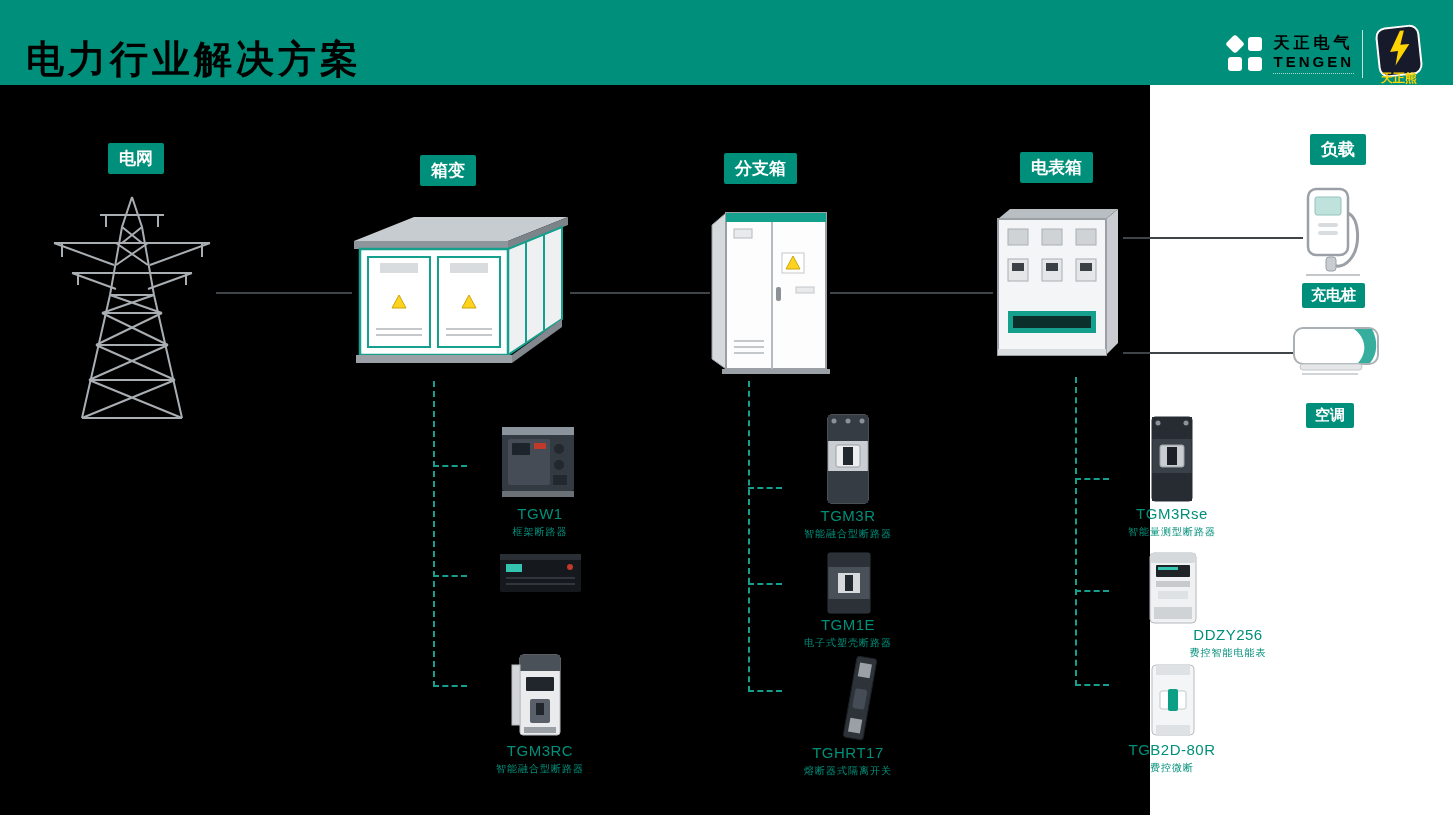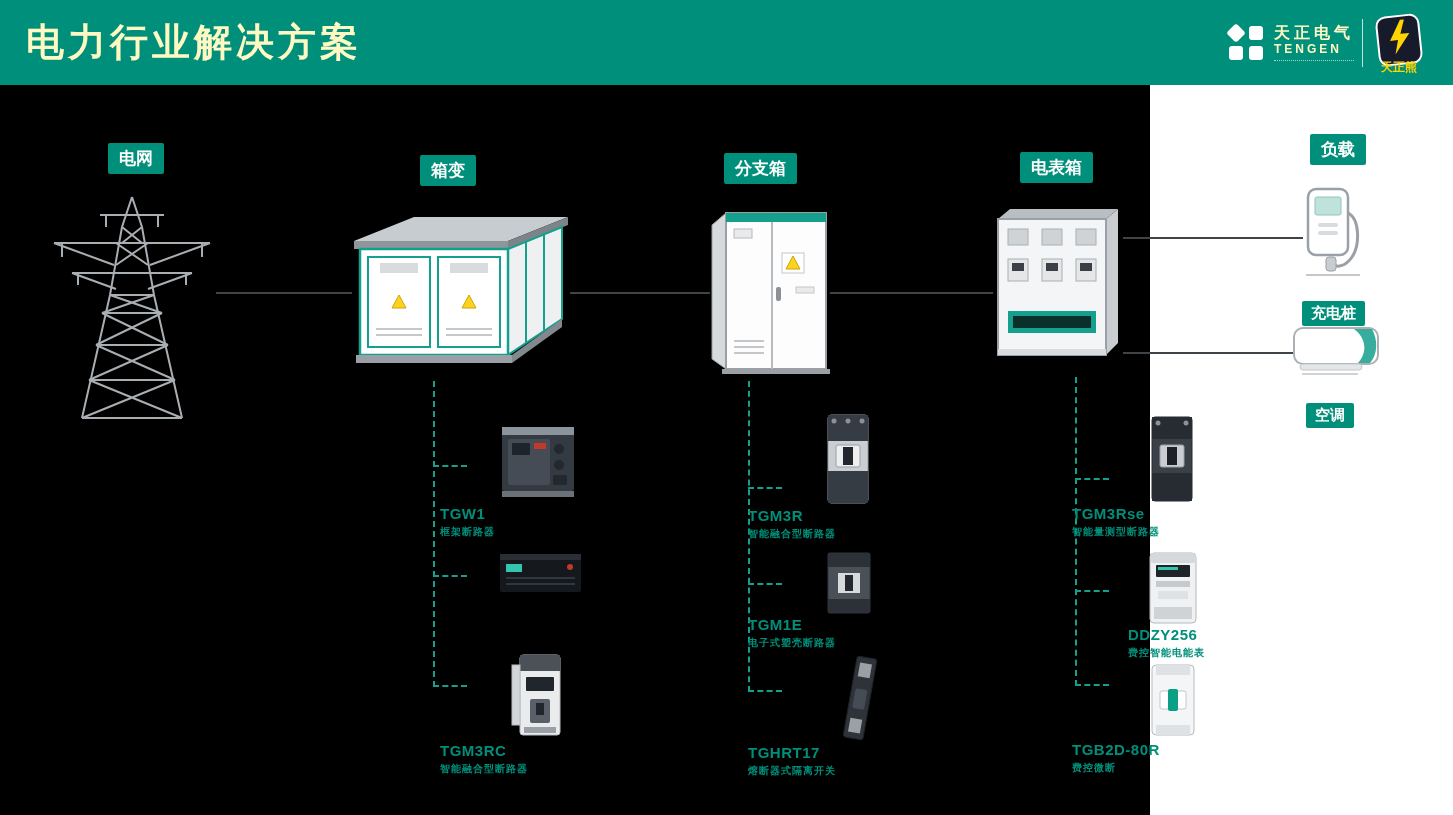--- a/index.html
+++ b/index.html
@@ -5,38 +5,38 @@
   :root{
     --green:#008f7a;
     --teal:#14a08c;
     --ink:#3f4448;
     --gray:#9aa0a5;
   }
   *{margin:0;padding:0;box-sizing:border-box}
   html,body{width:1453px;height:815px;background:#fff;font-family:"Liberation Sans",sans-serif;overflow:hidden}
 
   
-  .header{height:85px;background:var(--green);display:flex;align-items:center;padding:0 26px;color:#fef9c3}
+  .header{height:85px;background:var(--green);display:flex;align-items:flex-end;padding:0 26px;color:#000000}
   .title{font-size:38px;font-weight:800;letter-spacing:4px;flex:1}
   .brand{display:flex;align-items:center;gap:8px}
   .brand-text{line-height:1.15;text-align:left}
   .brand-cn{font-size:16px;font-weight:700;letter-spacing:4px}
-  .brand-en{font-size:12px;font-weight:800;letter-spacing:3px}
+  .brand-en{font-size:15px;font-weight:800;letter-spacing:3px}
   .brand-sub{margin-top:3px;height:0;border-top:1px dotted rgba(255,255,255,.65)}
   .vdiv{width:1px;height:48px;background:rgba(255,255,255,.75)}
 
   
   .canvas{position:relative;width:1150px;height:730px;background:#000000}
   .abs{position:absolute}
   .badge{position:absolute;background:var(--green);color:#fff;font-weight:700;font-size:17px;padding:4px 11px;border-radius:2px;white-space:nowrap}
   .badge.small{font-size:15px;padding:3px 9px}
   .hline{position:absolute;height:0;border-top:2px solid var(--ink)}
   .vdash{position:absolute;width:0;border-left:2px dashed var(--teal)}
   .hdash{position:absolute;height:0;border-top:2px dashed var(--teal)}
-  .plabel{position:absolute;width:200px;color:var(--green);font-weight:700}
+  .plabel{position:absolute;width:200px;text-align:center;color:var(--green);font-weight:400}
   .pmodel{font-size:15px;letter-spacing:.5px}
   .pdesc{font-size:10px;margin-top:3px;letter-spacing:1px}
   svg{display:block}
 </style>
 </head>
 <body>
 
 <header class="header">
   <h1 class="title">电力行业解决方案</h1>
   <div class="brand">
@@ -68,21 +68,21 @@
   <div class="hline" style="left:570px;top:207px;width:140px"></div>
   <div class="hline" style="left:830px;top:207px;width:163px"></div>
   <div class="hline" style="left:1123px;top:152px;width:180px"></div>
   <div class="hline" style="left:1123px;top:267px;width:171px"></div>
 
   <div class="badge" style="left:108px;top:58px">电网</div>
   <div class="badge" style="left:420px;top:70px">箱变</div>
   <div class="badge" style="left:724px;top:68px">分支箱</div>
   <div class="badge" style="left:1020px;top:67px">电表箱</div>
   <div class="badge" style="left:1310px;top:49px">负载</div>
-  <div class="badge small" style="left:1302px;top:216px">充电桩</div>
+  <div class="badge small" style="left:1302px;top:198px">充电桩</div>
   <div class="badge small" style="left:1306px;top:318px">空调</div>
 
   <svg class="abs" style="left:48px;top:100px" width="168" height="235" viewBox="0 0 168 235" fill="none" stroke="#a9aeb3" stroke-width="2">
     <path d="M34,233 L62,110 L74,42 L84,12"></path>
     <path d="M134,233 L106,110 L94,42 L84,12"></path>
     <path d="M34,233 L134,233 M41,195 L127,195 M48,160 L120,160 M54,128 L114,128 M62,110 L106,110 M66,88 L102,88"></path>
     <path d="M34,233 L127,195 M134,233 L41,195 M41,195 L120,160 M127,195 L48,160 M48,160 L114,128 M120,160 L54,128 M54,128 L106,110 M114,128 L62,110"></path>
     <path d="M6,58 L162,58 M6,58 L66,80 M162,58 L102,80 M14,58 L14,72 M154,58 L154,72"></path>
     <path d="M24,88 L144,88 M30,88 L30,100 M138,88 L138,100 M24,88 L68,104 M144,88 L100,104"></path>
     <path d="M52,30 L116,30 M58,30 L58,42 M110,30 L110,42"></path>

